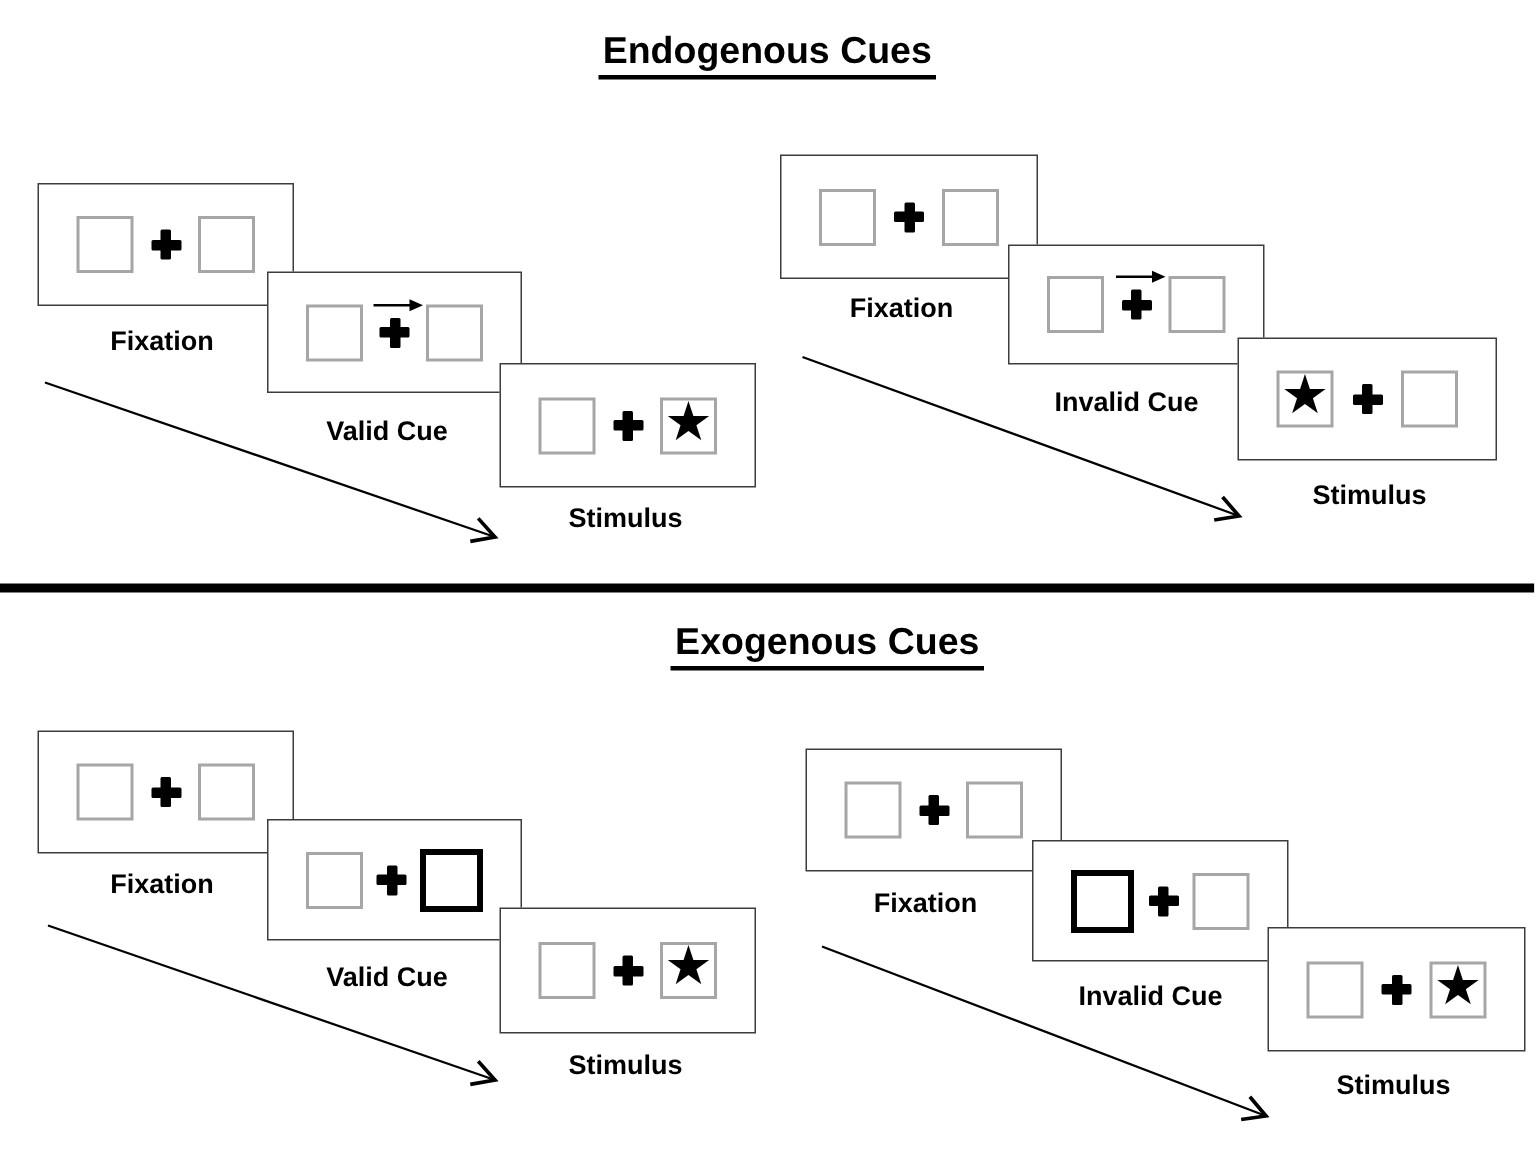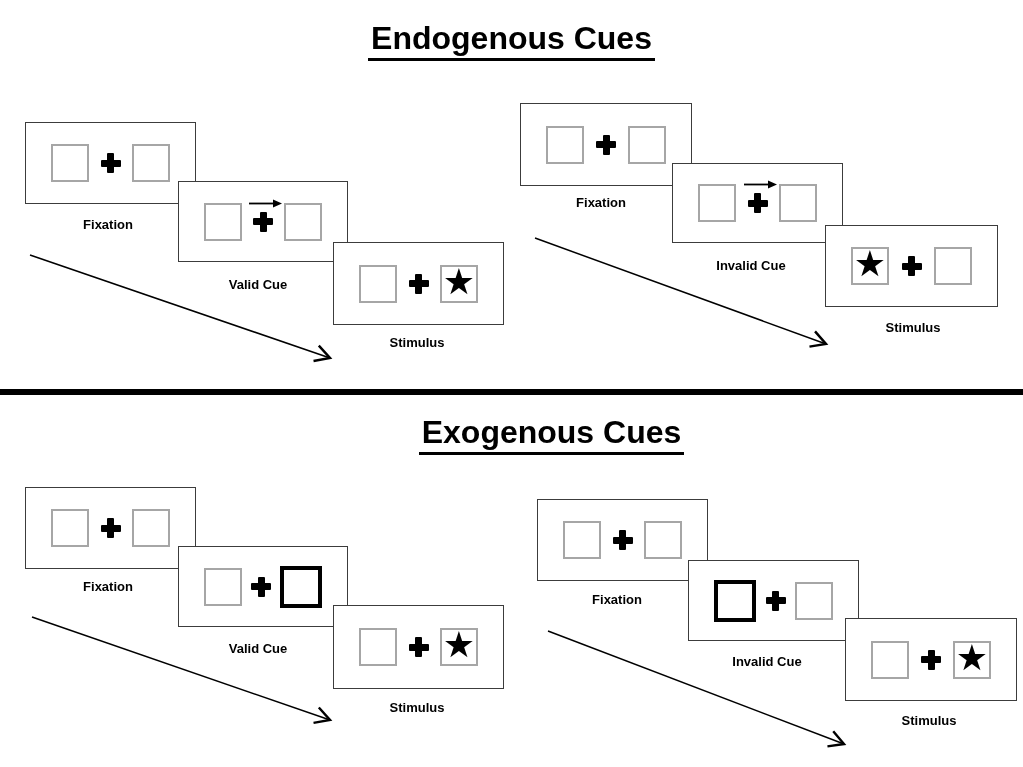--- a/index.html
+++ b/index.html
@@ -1,40 +1,40 @@
 <!DOCTYPE html>
 <html><head>
 <meta charset="utf-8">
 <style>
   html,body{margin:0;padding:0;background:#fff;}
   .canvas{
     position:relative;width:1023px;height:767px;background:#fff;overflow:hidden;
     font-family:"Liberation Sans",sans-serif;color:#000;
   }
   .overlay{position:absolute;left:0;top:0;z-index:0;}
-  .title{position:absolute;left:0;width:100%;text-align:center;font-size:32px;font-weight:bold;z-index:4;}
+  .title{position:absolute;left:0;width:100%;text-align:center;font-size:25px;font-weight:bold;z-index:4;}
   .title span{display:inline-block;border-bottom:3px solid #000;padding:0 3px 1px;}
   .divider{position:absolute;left:0;top:389px;width:1023px;height:6px;background:#000;z-index:4;}
   .panel{
     position:absolute;background:#fff;border:1.5px solid #3c3c3c;box-sizing:border-box;
     display:flex;align-items:center;justify-content:space-between;padding:0 25px;
   }
   .z1{z-index:1}.z2{z-index:2}.z3{z-index:3}
   .sq{
     width:38px;height:38px;border:2px solid #a6a6a6;background:#fff;box-sizing:border-box;
     display:flex;align-items:center;justify-content:center;flex:0 0 auto;
   }
   .sq.thick{width:42px;height:42px;border:4px solid #000;}
   .starGlyph{font-family:"DejaVu Sans",sans-serif;font-size:36px;line-height:1;color:#000;transform:translateY(-2px);}
   .pw{position:relative;width:20px;height:20px;flex:0 0 auto;}
   .plus{display:block;width:20px;height:20px;position:relative;}
   .plus::before{content:"";position:absolute;left:0;top:6.5px;width:20px;height:7px;background:#000;border-radius:1px;}
   .plus::after{content:"";position:absolute;left:6.5px;top:0;width:7px;height:20px;background:#000;border-radius:1px;}
   .ca{position:absolute;left:-5px;top:-17px;}
-  .plabel{position:absolute;width:150px;text-align:center;font-size:13px;font-weight:bold;z-index:4;white-space:nowrap;}
+  .plabel{position:absolute;width:150px;text-align:center;font-size:18px;font-weight:bold;z-index:4;white-space:nowrap;}
 </style>
 </head>
 <body>
 
 <div class="canvas">
 
   <svg class="overlay" width="1023" height="767">
     <defs>
       <marker id="ah" viewBox="0 0 12 12" markerWidth="13" markerHeight="13" refX="10" refY="6" orient="auto">
         <path d="M1,1 L10,6 L1,11" fill="none" stroke="#000" stroke-width="1.5"></path>

